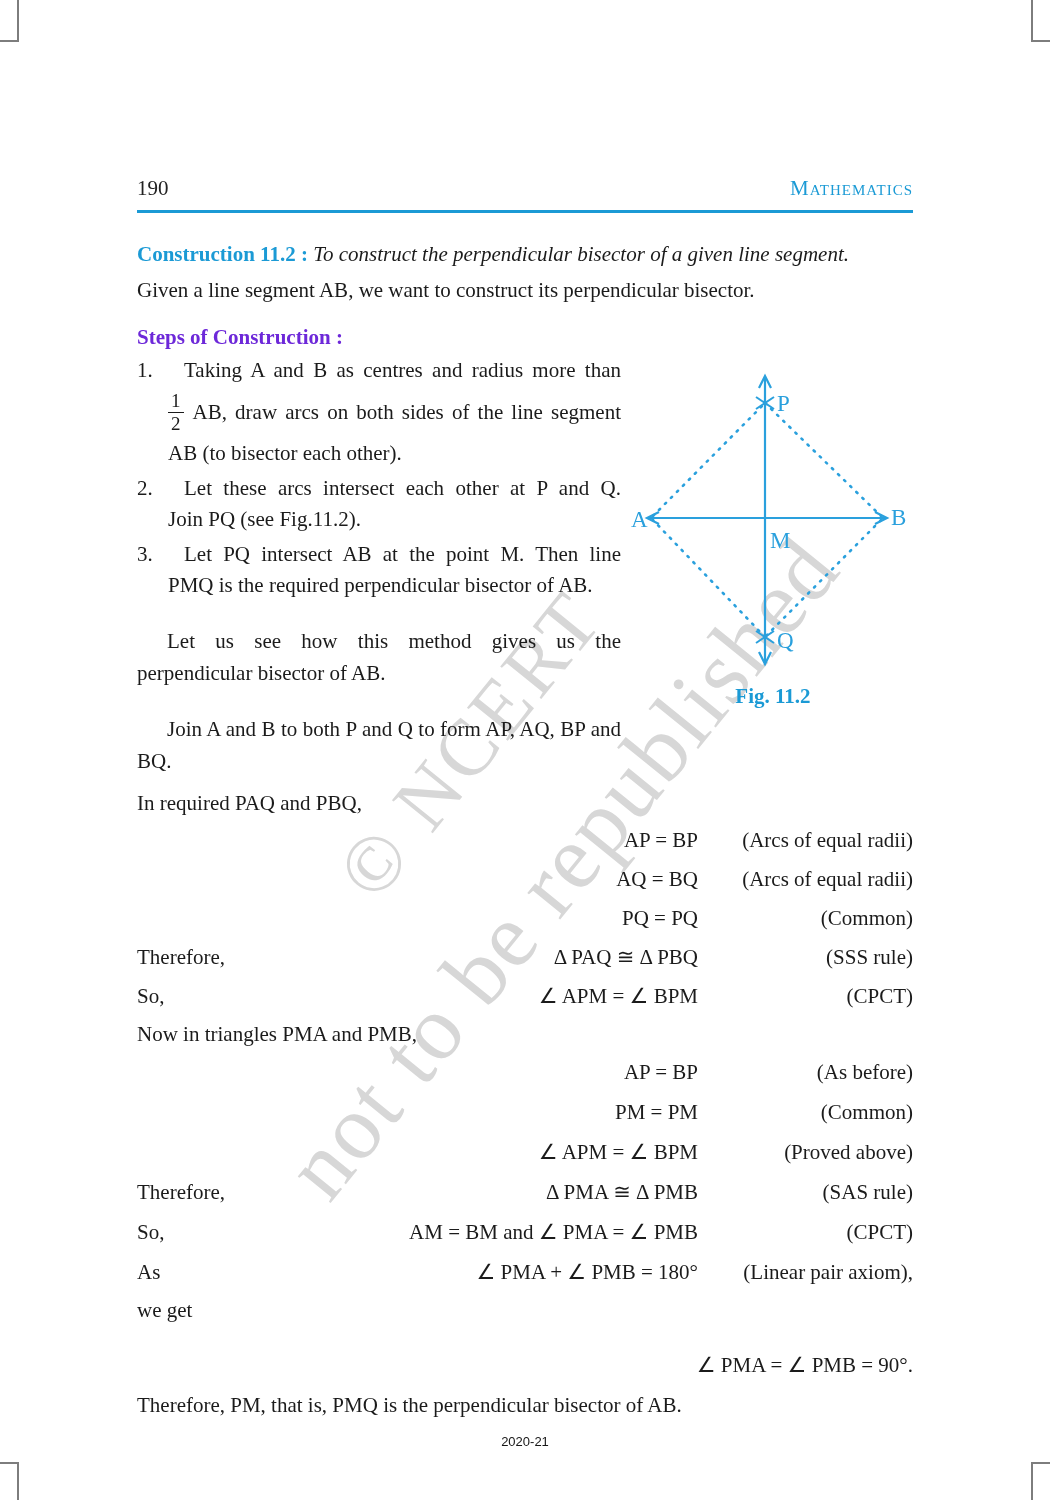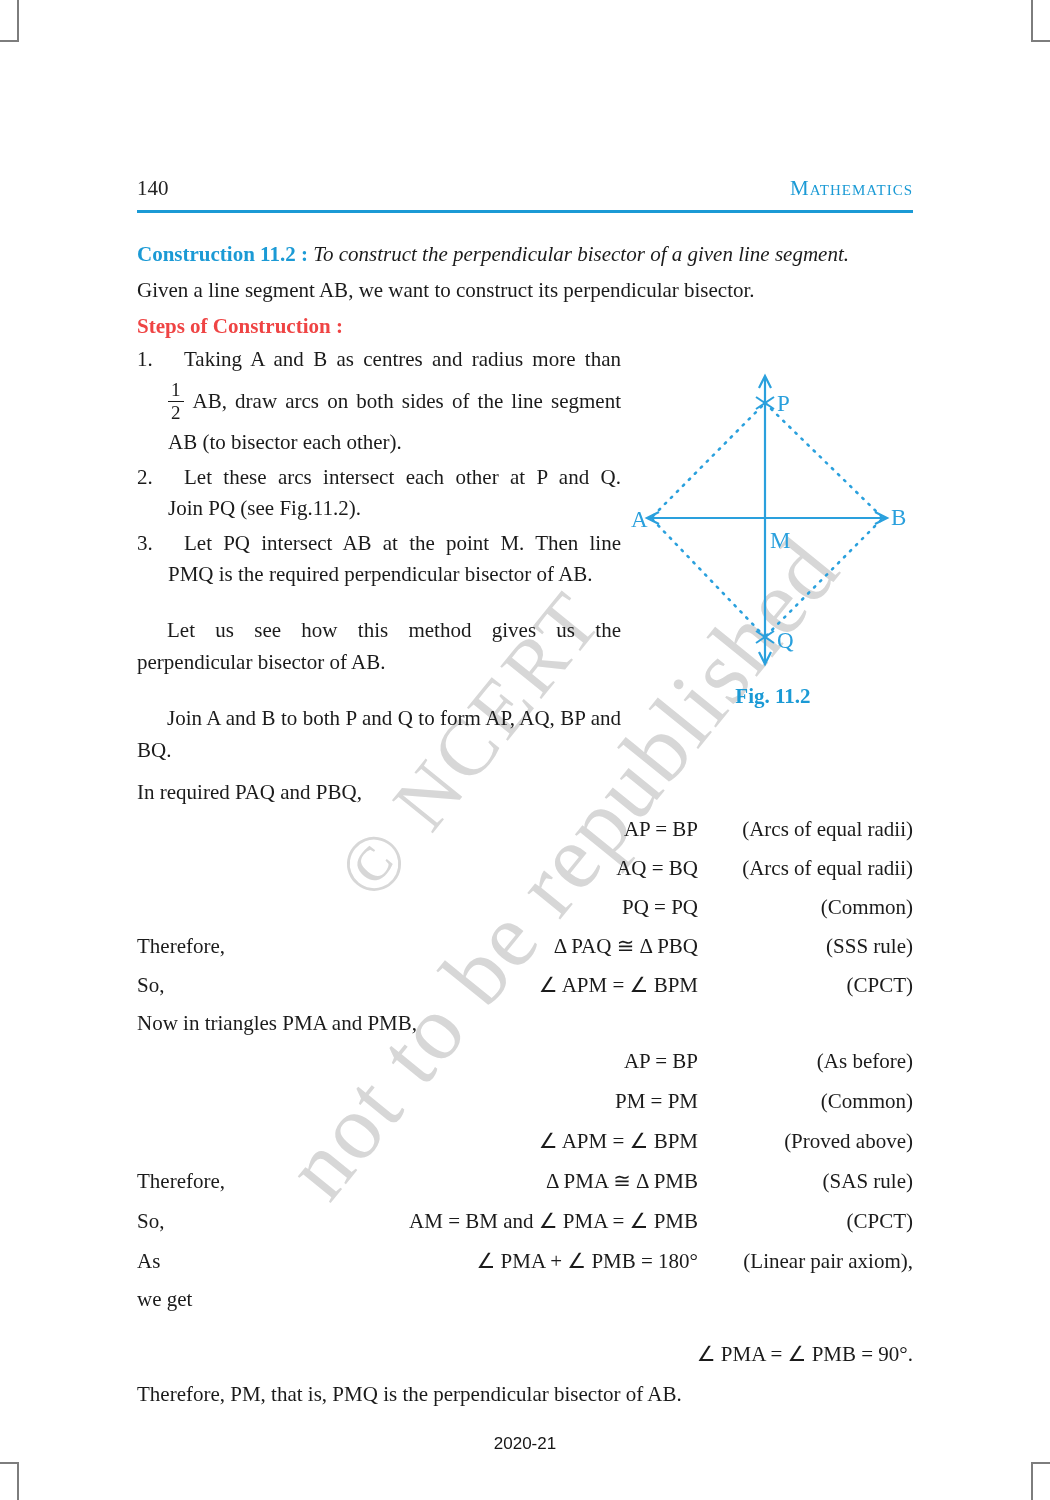--- a/index.html
+++ b/index.html
@@ -42,22 +42,22 @@
   .hdr-right{
     font-variant:small-caps;
     color:#1b9ad5;font-size:21px;letter-spacing:1px;
   }
   .rule{height:3px;background:#1b9ad5;margin-bottom:21px;}
   .blue{color:#1b9ad5;}
   .b{font-weight:bold;}
   .i{font-style:italic;}
   .just{text-align:justify;margin-top:24px;}
   .p1{margin-bottom:3px;line-height:34px;}
-  .given{margin-bottom:4px;}
-  .steps-hd{font-weight:bold;color:#ef4444;margin-bottom:3px;line-height:30px;}
+  .given{margin-bottom:15px;}
+  .steps-hd{font-weight:bold;color:#6d28d9;margin-bottom:3px;line-height:30px;}
   .step{display:flex;width:484px;margin-bottom:4px;line-height:31px;}
   .step .num{width:31px;flex:none;}
   .step .body{flex:1;}
   .jl{text-align:justify;text-align-last:justify;margin-left:16px;}
   .fracline{display:flex;align-items:center;height:52px;}
   .frac{display:inline-flex;flex-direction:column;align-items:center;flex:none;
         font-size:19px;line-height:22px;margin-right:9px;}
   .frac .den{border-top:1.6px solid #1b1b1b;padding:0 3px;}
   .frac .numr{padding:0 3px;}
   .fracline .after{flex:1;text-align:justify;text-align-last:justify;}
@@ -77,21 +77,21 @@
   }
   .figcap{
     text-align:center;color:#1b9ad5;font-weight:bold;font-size:21px;
     margin-top:4px;
   }
   .figure svg text{font-family:"Liberation Serif", serif;font-size:23px;fill:#2aa0dd;}
   .footer{
     position:absolute;left:0;right:0;top:1434px;
     text-align:center;z-index:1;
     font-family:"Liberation Sans", sans-serif;
-    font-size:17px;color:#161616;
+    font-size:13px;color:#161616;
   }
 </style>
 </head>
 <body>
 
 <div class="page">
 
   <div class="cm" style="left:17px;top:0;width:1.5px;height:41px;"></div>
   <div class="cm" style="left:0;top:40px;width:19px;height:1.5px;"></div>
   <div class="cm" style="left:1031px;top:0;width:1.5px;height:41px;"></div>
@@ -100,21 +100,21 @@
   <div class="cm" style="left:0;top:1462px;width:19px;height:1.5px;"></div>
   <div class="cm" style="left:1031px;top:1462px;width:1.5px;height:38px;"></div>
   <div class="cm" style="left:1031px;top:1462px;width:19px;height:1.5px;"></div>
 
   <div class="wm wm1">© NCERT</div>
   <div class="wm wm2">not to be republished</div>
 
   <div class="content">
 
     <div class="hdr-row">
-      <span class="pageno">140</span>
+      <span class="pageno">190</span>
       <span class="hdr-right">Mathematics</span>
     </div>
     <div class="rule"></div>
 
     <div class="p1 just">
       <span class="blue b">Construction 11.2 :</span>
       <span class="i">To construct the perpendicular bisector of a given line segment.</span>
     </div>
 
     <div class="given">Given a line segment AB, we want to construct its perpendicular bisector.</div>

